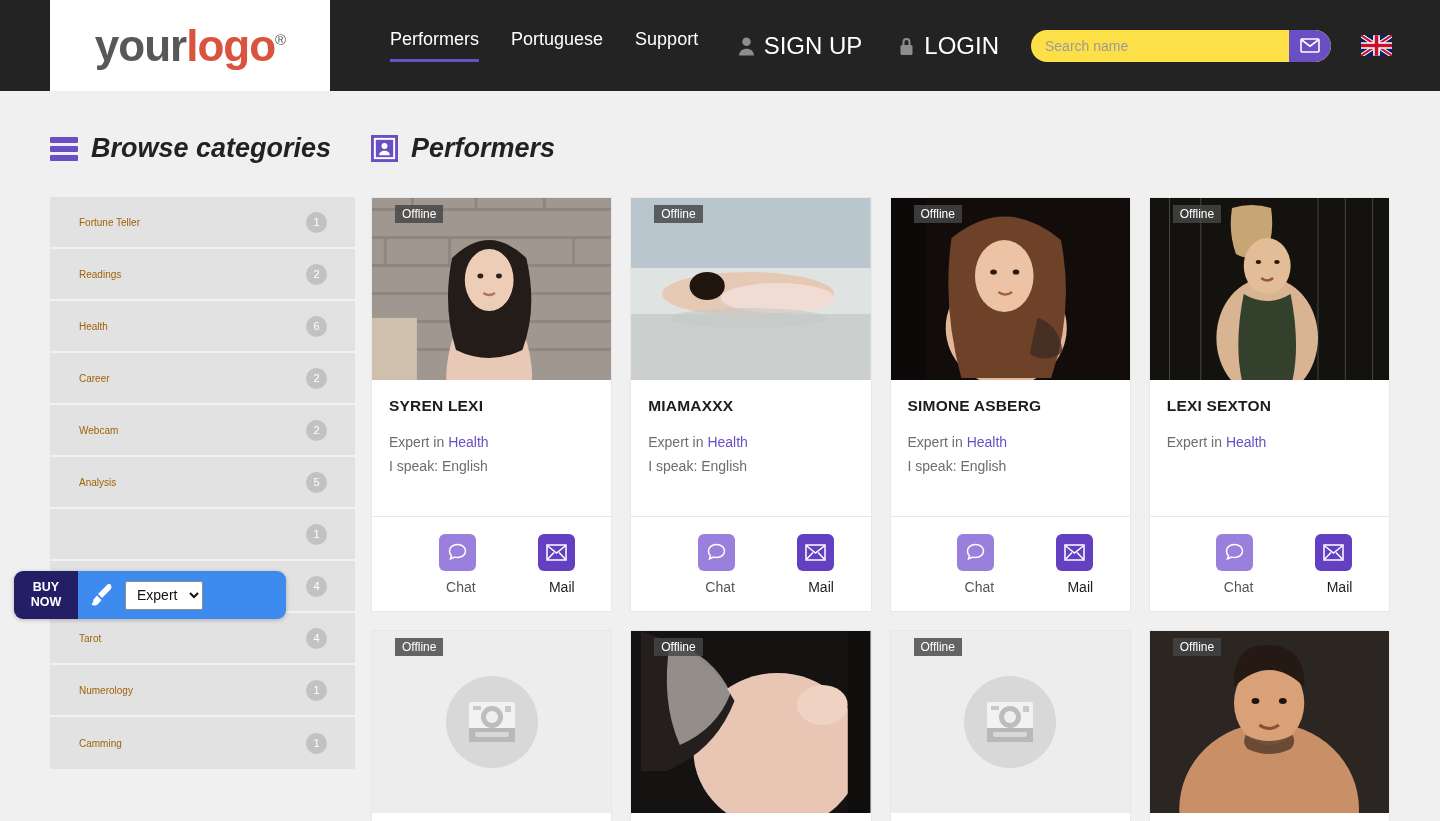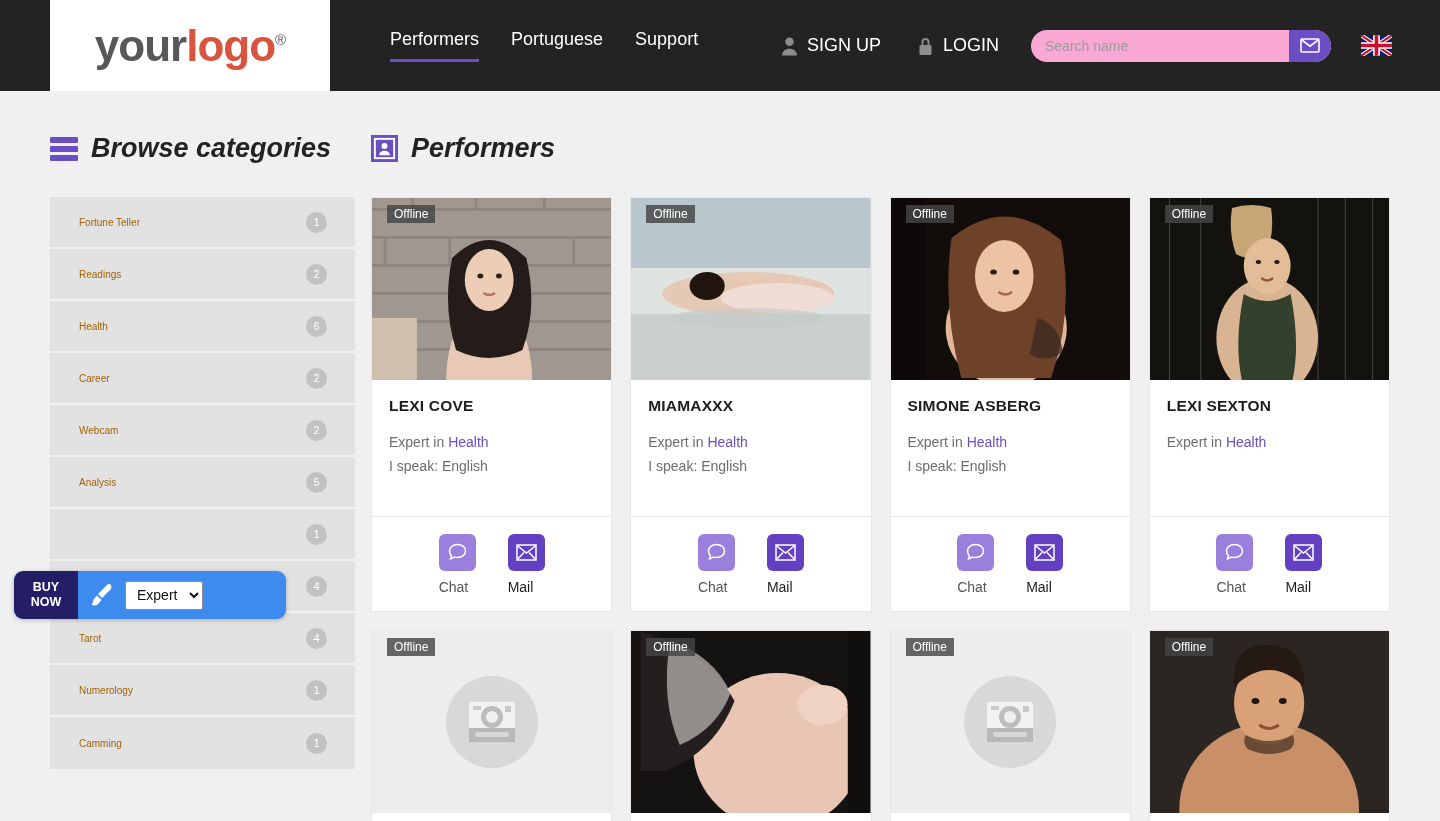--- a/index.html
+++ b/index.html
@@ -42,30 +42,30 @@
     border-bottom: 3px solid transparent; cursor: pointer;
     white-space: nowrap;
   }
   .nav-item.active { border-bottom-color: #6a4fc4; }
 
   .header-right {
     display: flex; align-items: center; gap: 0;
     margin-left: auto; margin-right: 48px;
   }
   .auth-link {
-    display: flex; align-items: flex-end; gap: 9px;
-    color: #ffffff; font-size: 18px; cursor: pointer; white-space: nowrap;
+    display: flex; align-items: center; gap: 9px;
+    color: #ffffff; font-size: 24px; cursor: pointer; white-space: nowrap;
   }
   .auth-link.signup { margin-right: 36px; }
   .auth-link.login { margin-right: 32px; }
   .ic-user, .ic-lock { width: 17px; height: 20px; display: block; }
 
   .search-wrap {
     display: flex; align-items: flex-start;
-    background: #f9a8d4; border-radius: 18px;
+    background: #fde047; border-radius: 18px;
     height: 32px; width: 300px; overflow: hidden;
     margin-right: 30px;
   }
   .search-input {
     flex: 1; border: none; outline: none; height: 100%;
     padding: 0 14px; font-size: 14px; color: #333;
     font-family: "Liberation Sans", sans-serif;
     background: transparent;
   }
   .search-input::placeholder { color: #9b9b9b; }
@@ -118,39 +118,39 @@
     background: #ffffff;
     display: flex; flex-direction: column;
     border: 1px solid #e7e7e7;
   }
   .card-img {
     position: relative; height: 182px; overflow: hidden;
     background: #e3e3e3;
   }
   .card-img .photo { width: 100%; height: 100%; display: block; }
   .status-badge {
-    position: absolute; top: 7px; left: 15px;
+    position: absolute; top: 7px; left: 23px;
     background: rgba(70,70,70,0.82); color: #ffffff;
     font-size: 12px; padding: 2px 7px; line-height: 14px;
     z-index: 2;
   }
   .ph-wrap { width: 100%; height: 100%; display: flex; align-items: center; justify-content: center; background: #ededed; }
 
   .card-body { padding: 17px 17px 10px 17px; height: 136px; overflow: hidden; }
   .card-name { font-size: 15.5px; font-weight: bold; color: #1d1d1d; letter-spacing: .2px; }
   .card-expert { font-size: 14px; color: #6d6d6d; margin-top: 19px; }
   .card-expert a { color: #6a4fc4; text-decoration: none; cursor: pointer; }
   .card-speak { font-size: 14px; color: #6d6d6d; margin-top: 6px; line-height: 21px; }
 
   .card-actions {
     border-top: 1px solid #e7e7e7;
     display: flex; justify-content: center; gap: 32px;
     padding: 17px 0 16px 0;
   }
-  .act { display: flex; flex-direction: column; align-items: flex-start; gap: 8px; cursor: pointer; }
+  .act { display: flex; flex-direction: column; align-items: flex-end; gap: 8px; cursor: pointer; margin-left: 30px; }
   .act-btn { width: 37px; height: 37px; border-radius: 6px; display: flex; align-items: center; justify-content: center; }
   .act-btn.chat { background: #9b7fdd; }
   .act-btn.mail { background: #6340c2; }
   .act-label { font-size: 14px; color: #555555; }
   .act.mail .act-label { color: #1d1d1d; }
 
   
   .buy-widget {
     position: absolute; left: 14px; top: 571px;
     height: 48px; width: 272px;
@@ -325,21 +325,21 @@
             <ellipse cx="120" cy="182" rx="44" ry="78" fill="#e8c9b6"></ellipse>
             <path d="M82 60q38-36 76 0 12 50-4 92-34 16-68 0-14-44-4-92z" fill="#241c18"></path>
             <ellipse cx="120" cy="82" rx="25" ry="31" fill="#edcdb6"></ellipse>
             <ellipse cx="111" cy="78" rx="3" ry="2.4" fill="#2b211a"></ellipse>
               <ellipse cx="130" cy="78" rx="3" ry="2.4" fill="#2b211a"></ellipse>
             <path d="M114 95q6 4 12 0" stroke="#b5735f" stroke-width="2.5" fill="none"></path>
             <rect x="0" y="120" width="46" height="62" fill="#cfc0ae"></rect>
           </svg>
         </div>
         <div class="card-body">
-          <div class="card-name">LEXI COVE</div>
+          <div class="card-name">SYREN LEXI</div>
           <div class="card-expert"><span>Expert in </span><a>Health</a></div>
           <div class="card-speak">I speak: English</div>
         </div>
         <div class="card-actions">
           <div class="act chat">
             <div class="act-btn chat">
               <svg width="21" height="21" viewBox="0 0 21 21">
                   <path d="M10.5 2.5c4.7 0 8 2.9 8 6.5s-3.3 6.5-8 6.5c-1 0-2-.15-2.9-.4L3.5 17l.9-3.1C3.1 12.7 2.5 11.2 2.5 9c0-3.6 3.3-6.5 8-6.5z" fill="none" stroke="#ffffff" stroke-width="1.5"></path>
                 </svg>
             </div>

